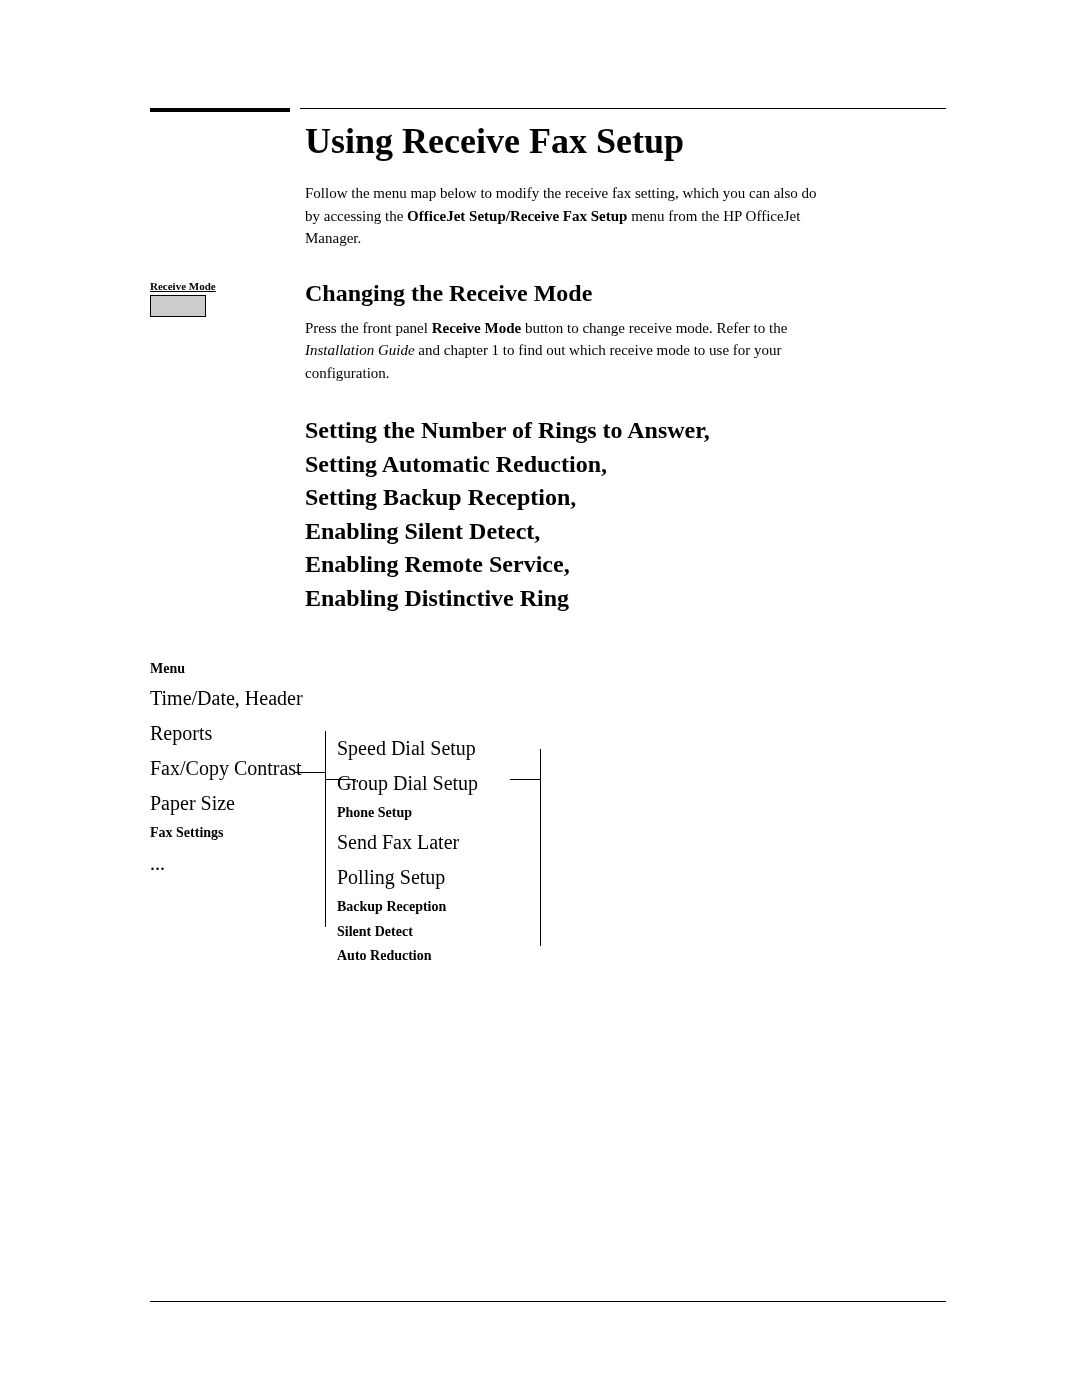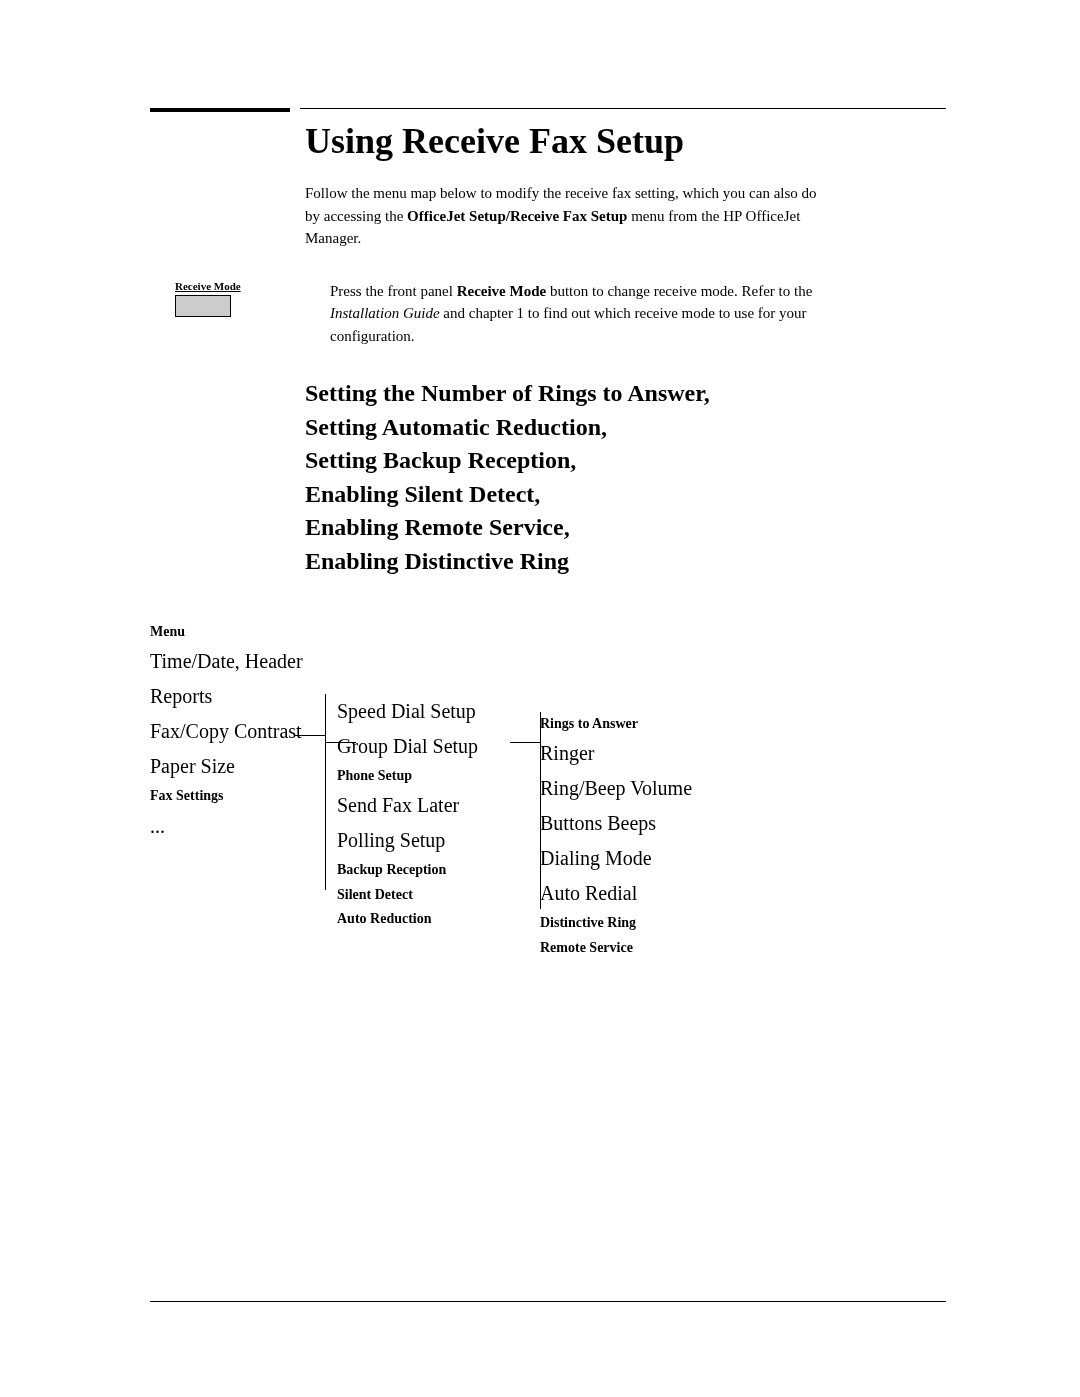--- a/index.html
+++ b/index.html
@@ -60,21 +60,20 @@
       max-width: 520px;
     }
     .intro-text b {
       font-weight: bold;
     }
 
     
     .section-receive {
       position: relative;
       margin-bottom: 30px;
-      margin-left: 25px;
     }
 
     .receive-mode-label-area {
       position: absolute;
       left: 0;
       top: 0;
       width: 140px;
     }
     .receive-mode-label {
       font-size: 11px;
@@ -175,20 +174,21 @@
     <div class="intro-text">
       <span> Follow the menu map below to modify the receive fax setting, which you can also do by accessing the </span><b>OfficeJet Setup/Receive Fax Setup</b><span> menu from the HP OfficeJet Manager.</span>
     </div>
 
     <div class="section-receive">
       <div class="receive-mode-label-area">
         <span class="receive-mode-label">Receive Mode</span>
         <div class="receive-mode-box"></div>
       </div>
       <div class="section-receive-content">
+        <h2>Changing the Receive Mode</h2>
         <p>
           Press the front panel <b>Receive Mode</b> button to change receive mode. Refer to the <i>Installation Guide</i> and chapter 1 to find out which receive mode to use for your configuration.
         </p>
       </div>
     </div>
 
     <div class="big-heading">
       <h2>
         Setting the Number of Rings to Answer,<br>
         Setting Automatic Reduction,<br>
@@ -224,30 +224,20 @@
           <div class="item-bold">Silent Detect</div>
           <div class="item-bold">Auto Reduction</div>
         </div>
 
         <div style="position:absolute; left:175px; top:90px; width:1px; height:196px; background:#000;"></div>
 
         <div style="position:absolute; left:176px; top:138px; width:30px; height:1px; background:#000;"></div>
 
         <div style="position:absolute; left:360px; top:138px; width:30px; height:1px; background:#000;"></div>
 
-        <div class="col3-items" style="left:390px; top:108px;">
-          <div class="item-bold">Rings to Answer</div>
-          <div class="item-normal">Ringer</div>
-          <div class="item-normal">Ring/Beep Volume</div>
-          <div class="item-normal">Buttons Beeps</div>
-          <div class="item-normal">Dialing Mode</div>
-          <div class="item-normal">Auto Redial</div>
-          <div class="item-bold">Distinctive Ring</div>
-          <div class="item-bold">Remote Service</div>
-        </div>
 
         <div style="position:absolute; left:390px; top:108px; width:1px; height:197px; background:#000;"></div>
 
       </div>
     </div>
 
   </div>
 
   <div class="bottom-rule"></div>
 

